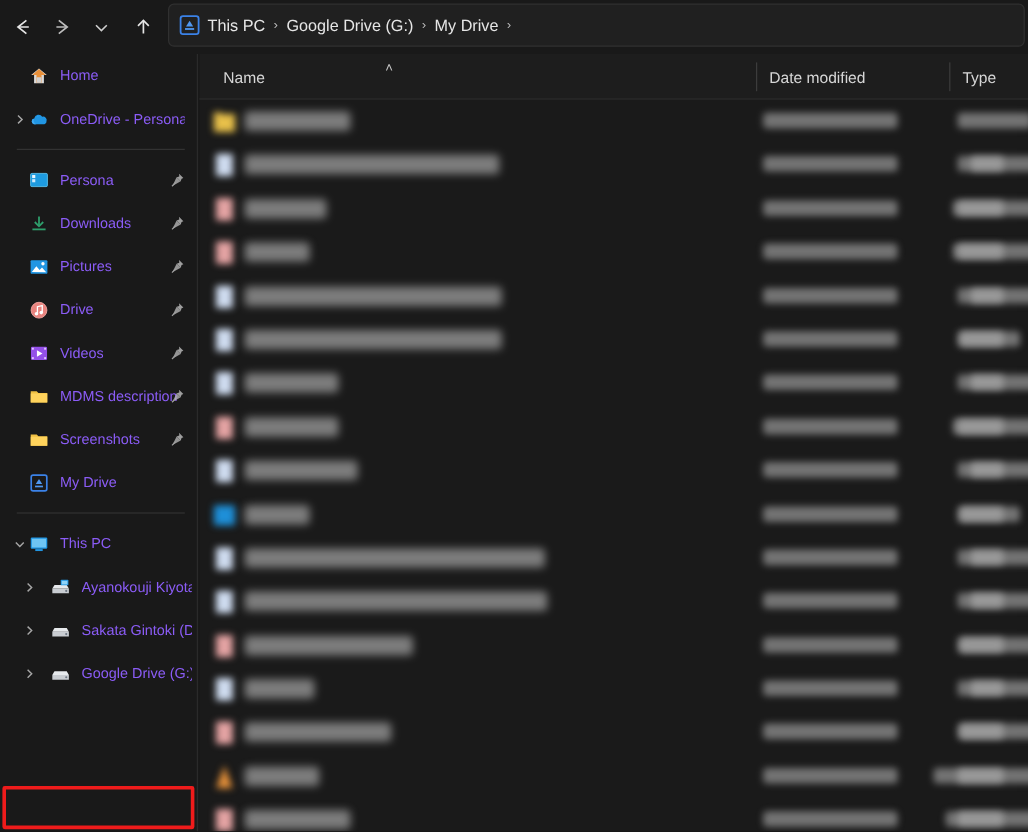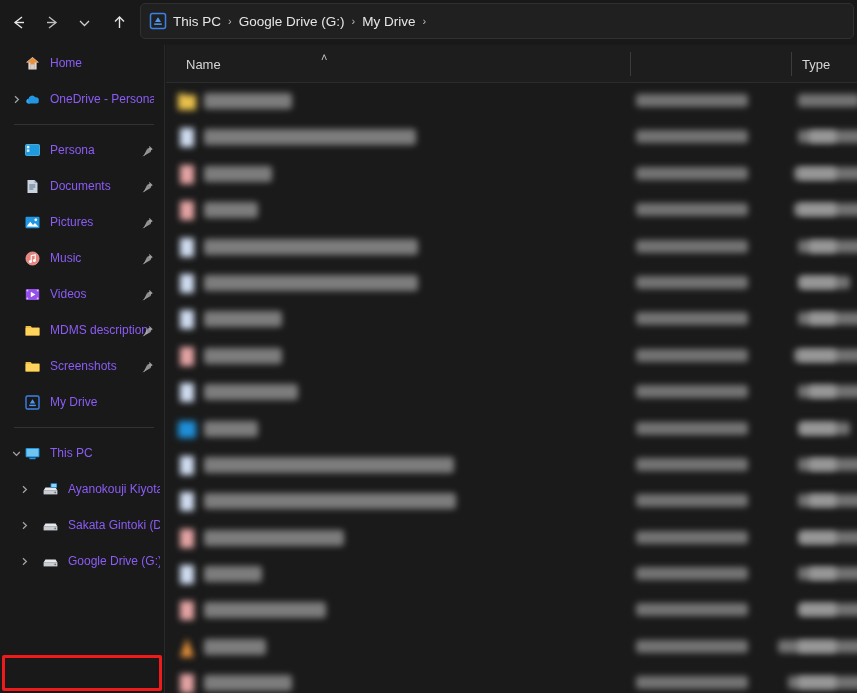--- a/index.html
+++ b/index.html
@@ -204,27 +204,25 @@
           </svg></span>
         <span class="nav-lbl">Persona</span>
         <span class="pin"><svg width="12" height="13" viewBox="0 0 12 13">
             <path d="M7.2 1.2 L10.8 4.8 L9.3 5.4 L8.6 7.6 L5.2 4.2 L7.4 3.5 Z" fill="#c4c4c4"></path>
             <path d="M5.2 4.2 L1.6 11.4 L8.6 7.6 Z" fill="#b8b8b8"></path>
             <path d="M1.3 11.7 L4.4 8.6" stroke="#c4c4c4" stroke-width="1"></path>
           </svg></span>
       </div>
       <div class="navitem">
         <span class="nav-ico"><svg width="17" height="17" viewBox="0 0 17 17">
-            <path d="M3.5 2 H10.5 L13.5 5 V15 H3.5 Z" fill="#c9d4e2"></path>
-            <path d="M10.5 2 L13.5 5 H10.5 Z" fill="#93a4b8"></path>
-            <rect x="5.3" y="6.5" width="6" height="1" fill="#5d6c80"></rect>
-            <rect x="5.3" y="8.5" width="6" height="1" fill="#5d6c80"></rect>
-            <rect x="5.3" y="10.5" width="4" height="1" fill="#5d6c80"></rect>
-          </svg></span>
-        <span class="nav-lbl">Documents</span>
+            <path d="M8.5 2.4 V9.6" stroke="#2e9e6b" stroke-width="1.5"></path>
+            <path d="M5 7 L8.5 10.6 L12 7" fill="none" stroke="#2e9e6b" stroke-width="1.5"></path>
+            <rect x="3" y="12.4" width="11" height="1.5" fill="#2e9e6b"></rect>
+          </svg></span>
+        <span class="nav-lbl">Downloads</span>
         <span class="pin"><svg width="12" height="13" viewBox="0 0 12 13">
             <path d="M7.2 1.2 L10.8 4.8 L9.3 5.4 L8.6 7.6 L5.2 4.2 L7.4 3.5 Z" fill="#c4c4c4"></path>
             <path d="M5.2 4.2 L1.6 11.4 L8.6 7.6 Z" fill="#b8b8b8"></path>
             <path d="M1.3 11.7 L4.4 8.6" stroke="#c4c4c4" stroke-width="1"></path>
           </svg></span>
       </div>
       <div class="navitem">
         <span class="nav-ico"><svg width="17" height="17" viewBox="0 0 17 17">
             <rect x="1.5" y="2.8" width="14" height="11.4" rx="1" fill="#2196e3"></rect>
             <path d="M2.5 12.6 L6.3 7.8 L9 11 L11 9 L14.5 12.8 Z" fill="#ffffff"></path>
@@ -238,21 +236,21 @@
           </svg></span>
       </div>
       <div class="navitem">
         <span class="nav-ico"><svg width="17" height="17" viewBox="0 0 17 17">
             <circle cx="8.5" cy="8.5" r="6.6" fill="#e8837e"></circle>
             <circle cx="8.5" cy="8.5" r="6.6" fill="none" stroke="#f5a9a4" stroke-width=".7"></circle>
             <path d="M7.2 11.4 V5.6 L11.2 4.6 V10.4" fill="none" stroke="#ffffff" stroke-width="1.1"></path>
             <circle cx="6.4" cy="11.5" r="1.5" fill="#ffffff"></circle>
             <circle cx="10.4" cy="10.5" r="1.5" fill="#ffffff"></circle>
           </svg></span>
-        <span class="nav-lbl">Music</span>
+        <span class="nav-lbl">Drive</span>
         <span class="pin"><svg width="12" height="13" viewBox="0 0 12 13">
             <path d="M7.2 1.2 L10.8 4.8 L9.3 5.4 L8.6 7.6 L5.2 4.2 L7.4 3.5 Z" fill="#c4c4c4"></path>
             <path d="M5.2 4.2 L1.6 11.4 L8.6 7.6 Z" fill="#b8b8b8"></path>
             <path d="M1.3 11.7 L4.4 8.6" stroke="#c4c4c4" stroke-width="1"></path>
           </svg></span>
       </div>
       <div class="navitem">
         <span class="nav-ico"><svg width="17" height="17" viewBox="0 0 17 17">
             <rect x="1.8" y="3" width="13.4" height="11" rx="1" fill="#9450e8"></rect>
             <rect x="2.6" y="3.8" width="1.6" height="1.6" fill="#e0c7ff"></rect>
@@ -355,20 +353,21 @@
           </svg></span>
         <span class="nav-lbl">Google Drive (G:)</span>
       </div>
     </div>
 
   <div id="content">
     <div id="colhdr">
       <div class="colcell" style="left:10px;width:454px">Name</div>
       <div id="sortcaret">˄</div>
       <div class="coldiv" style="left:464px"></div>
+      <div class="colcell" style="left:465px;width:160px">Date modified</div>
       <div class="coldiv" style="left:625px"></div>
       <div class="colcell" style="left:626px;width:132px">Type</div>
 
     </div>
     <div id="filelist">
         <div class="frow">
           <span class="fico"><svg width="18" height="19" viewBox="0 0 18 19">
               <path d="M0 1.5 H5.6 L7 3.1 H18 V18 H0 Z" fill="#e8c04a"></path>
             </svg></span>
           <span class="fname" style="width: 88px;"></span>

